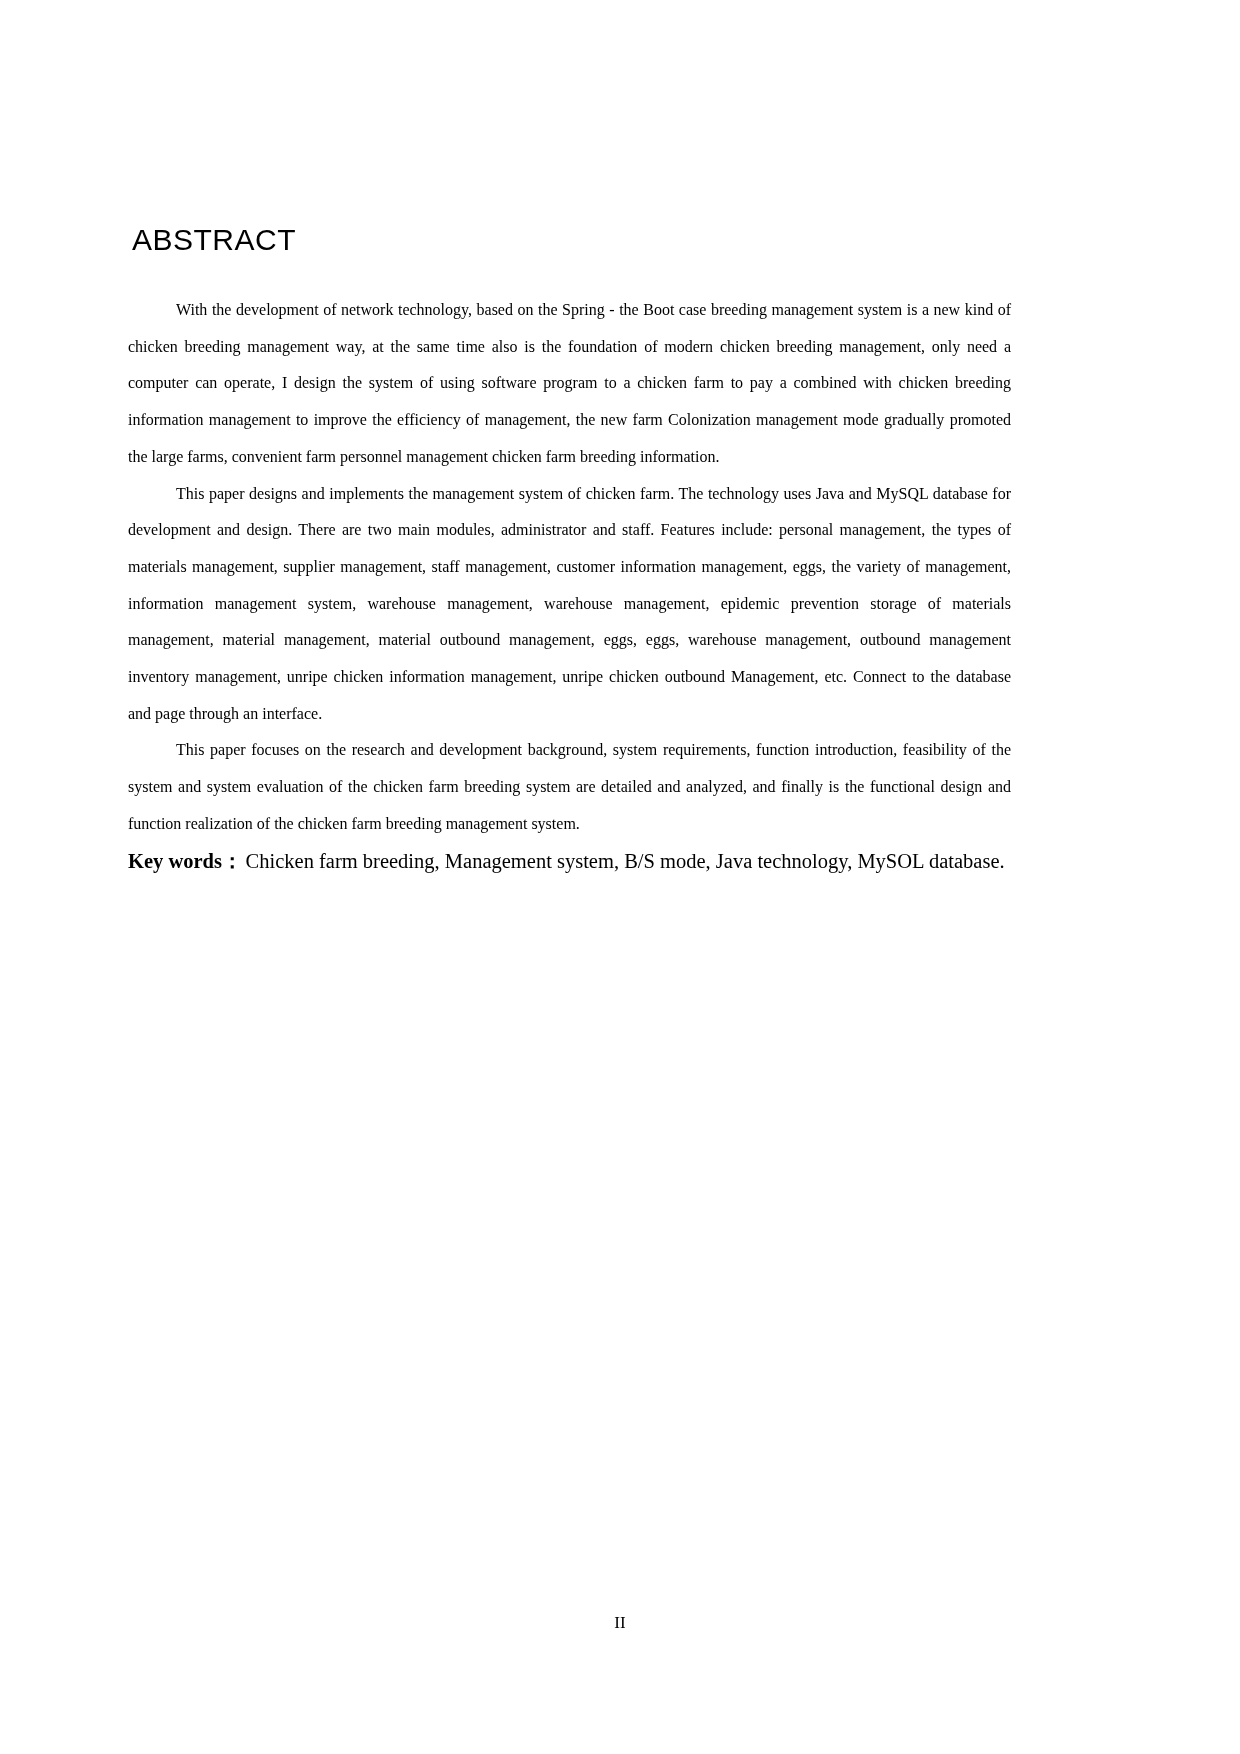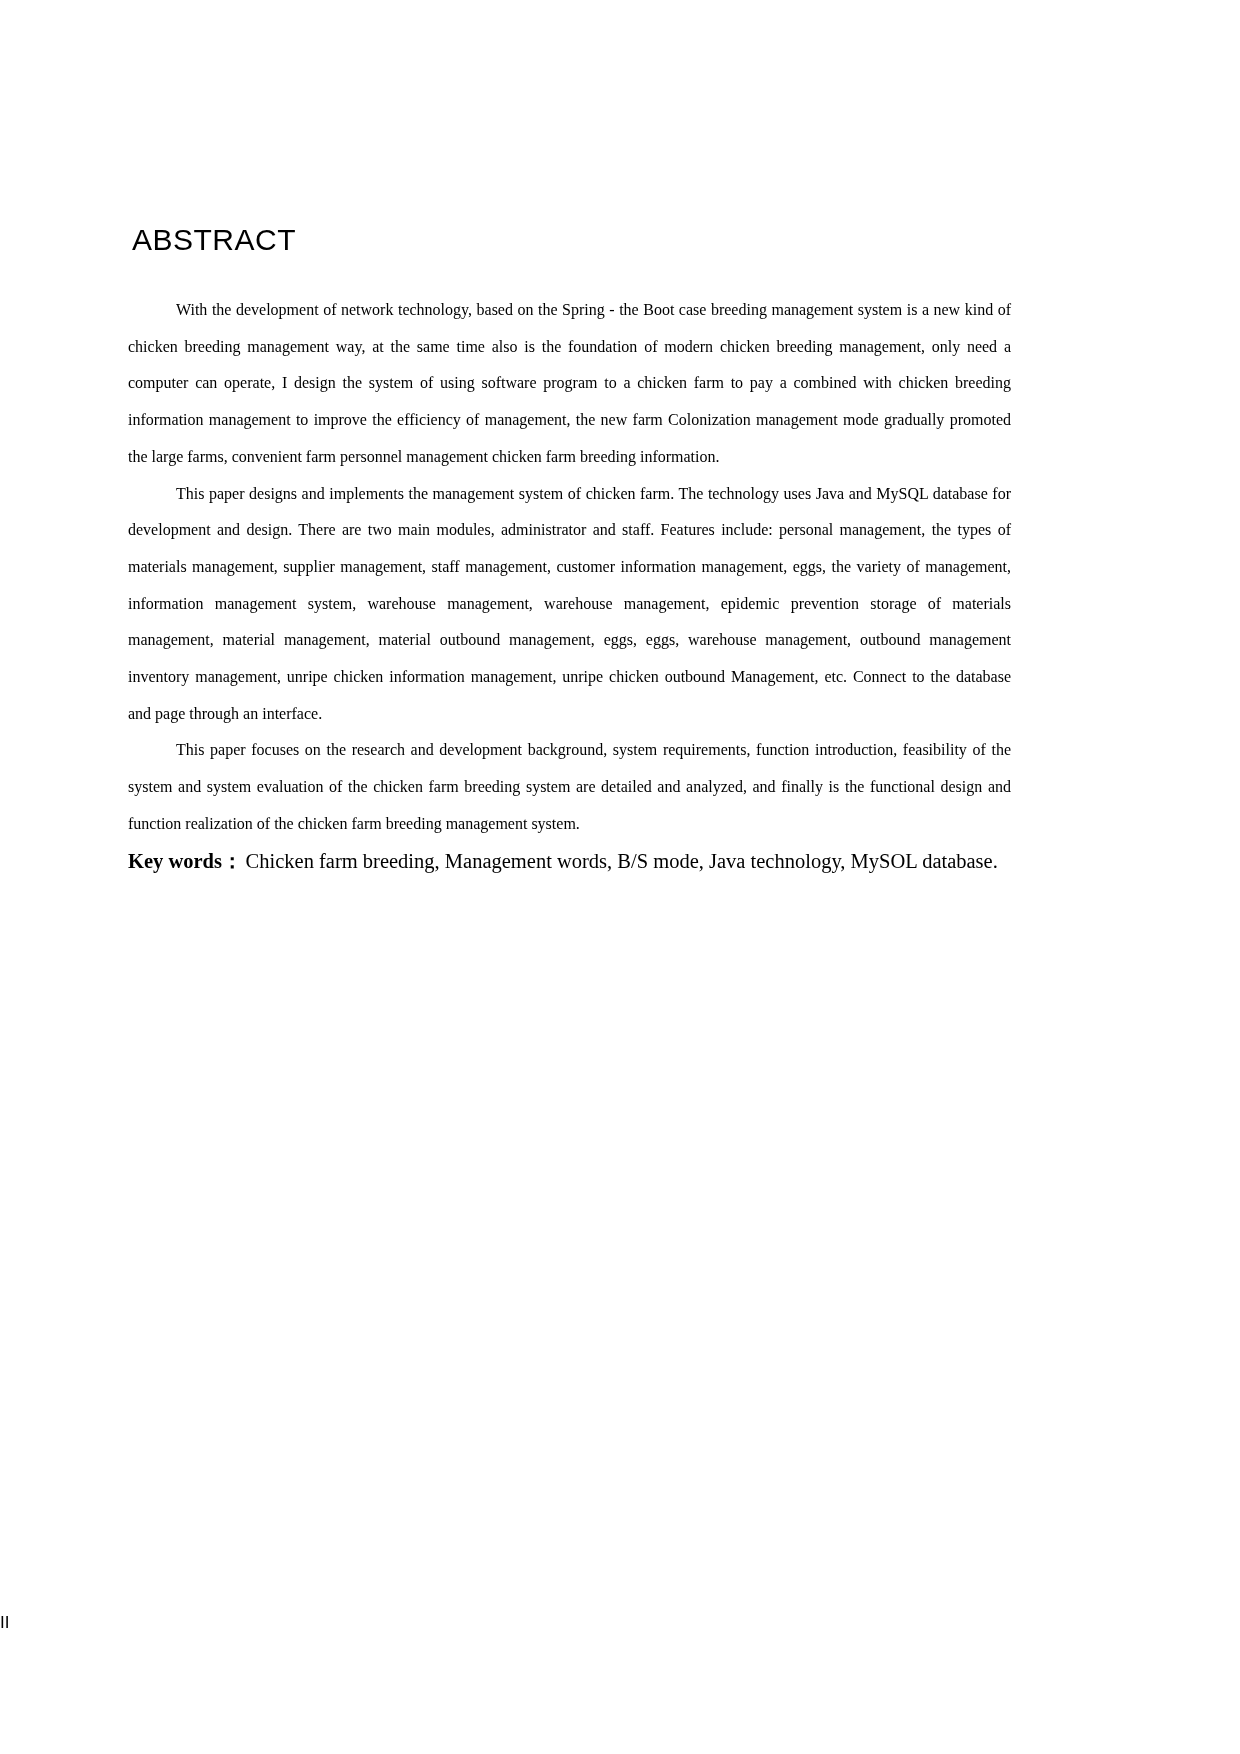--- a/index.html
+++ b/index.html
@@ -88,23 +88,24 @@
   .keywords .kw-colon {
     font-weight: bold;
     letter-spacing: -2px;
   }
 
   .page-number {
     position: absolute;
     left: 0;
     top: 1612px;
     width: 1240px;
+    text-align: center;
     font-size: 17px;
     line-height: 22px;
-    font-family: Liberation Sans, sans-serif;
+    font-family: Liberation Serif, serif;
     color: #000000;
   }
 </style>
 </head>
 <body>
 
 <div class="page">
 
   <div class="content">
 
@@ -112,21 +113,21 @@
 
     <div class="body-block">
 
       <p class="para">With the development of network technology, based on the Spring - the Boot case breeding management system is a new kind of chicken breeding management way, at the same time also is the foundation of modern chicken breeding management, only need a computer can operate, I design the system of using software program to a chicken farm to pay a combined with chicken breeding information management to improve the efficiency of management, the new farm Colonization management mode gradually promoted the large farms, convenient farm personnel management chicken farm breeding information.</p>
 
       <p class="para">This paper designs and implements the management system of chicken farm. The technology uses Java and MySQL database for development and design. There are two main modules, administrator and staff. Features include: personal management, the types of materials management, supplier management, staff management, customer information management, eggs, the variety of management, information management system, warehouse management, warehouse management, epidemic prevention storage of materials management, material management, material outbound management, eggs, eggs, warehouse management, outbound management inventory management, unripe chicken information management, unripe chicken outbound Management, etc. Connect to the database and page through an interface.</p>
 
       <p class="para">This paper focuses on the research and development background, system requirements, function introduction, feasibility of the system and system evaluation of the chicken farm breeding system are detailed and analyzed, and finally is the functional design and function realization of the chicken farm breeding management system.</p>
 
       <p class="keywords">
-        <span class="kw-label">Key words</span><span class="kw-colon">：</span>&nbsp;<span class="kw-value">Chicken farm breeding, Management words, B/S mode, Java technology, MySOL database.</span>
+        <span class="kw-label">Key words</span><span class="kw-colon">：</span>&nbsp;<span class="kw-value">Chicken farm breeding, Management system, B/S mode, Java technology, MySOL database.</span>
       </p>
 
     </div>
   </div>
 
   <div class="page-number">II</div>
 
 </div>
 
 </body></html>

